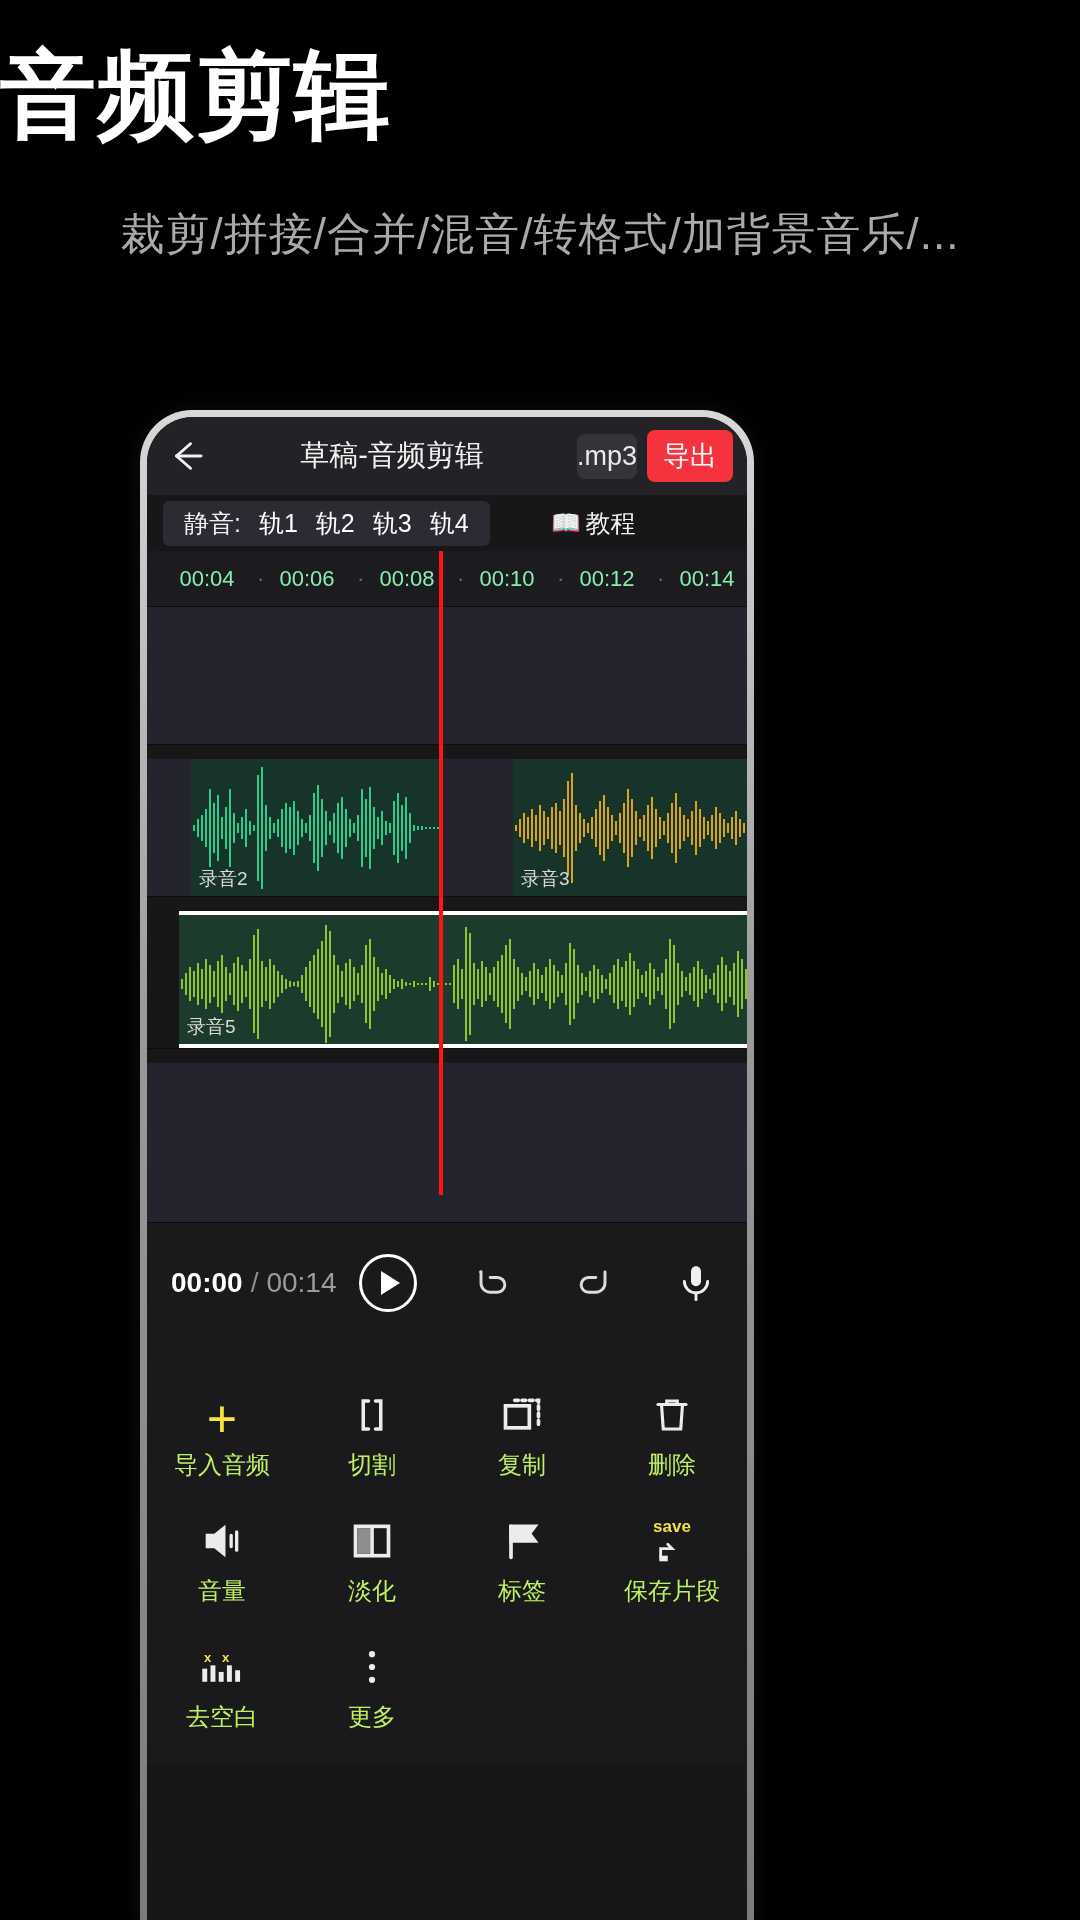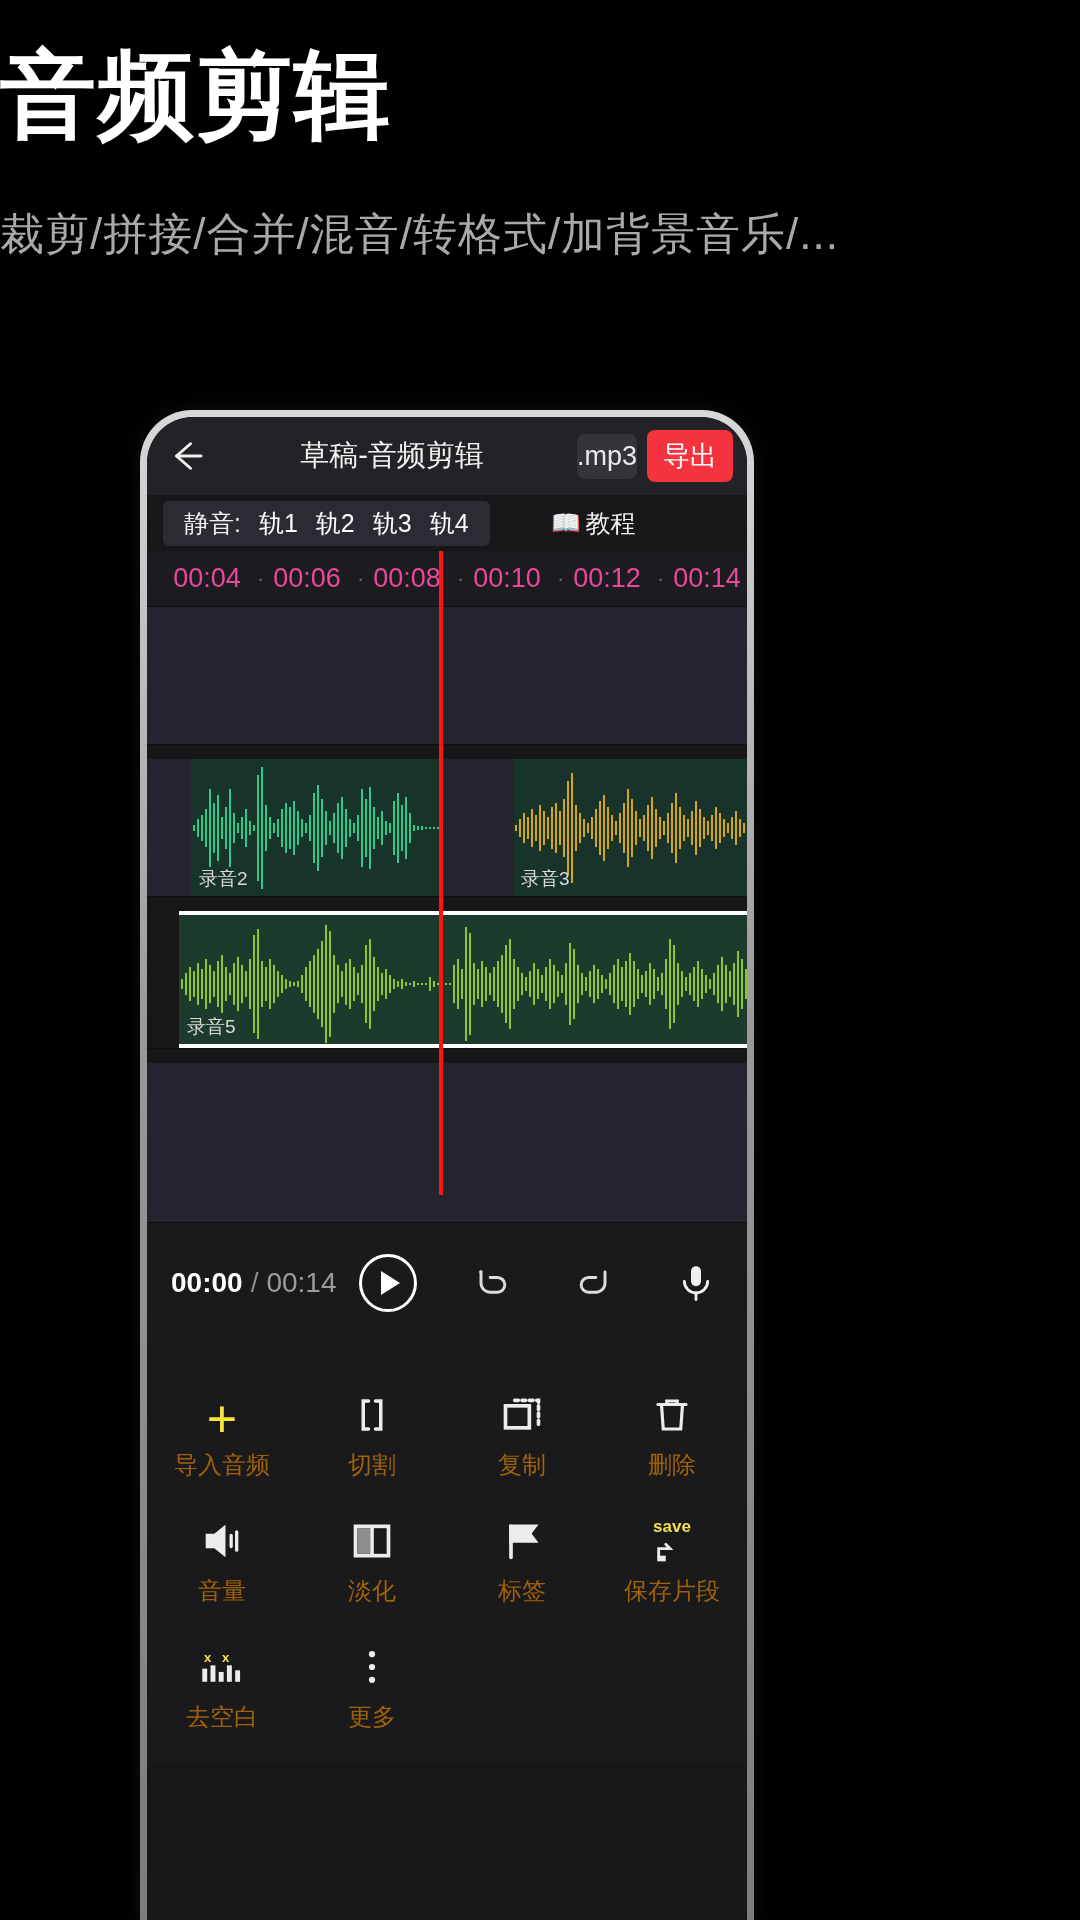--- a/index.html
+++ b/index.html
@@ -15,21 +15,21 @@
   .promo-title {
     position: absolute; top: 42px; left: 0; width: 1080px;
     color: #ffffff;
     font-size: 96px;
     font-weight: 700;
     letter-spacing: 2px;
     line-height: 1.1;
   }
   .promo-sub {
     position: absolute; top: 205px; left: 0; width: 1080px;
-    text-align: left;
+    text-align: center;
     color: #a9a9a9;
     font-size: 44px;
     font-weight: 400;
     letter-spacing: 1px;
     white-space: nowrap;
   }
 
   
   .phone {
     position: absolute;
@@ -101,21 +101,21 @@
   
   .ruler {
     position: relative;
     height: 56px;
     background: #1c1c20;
     display: flex; align-items: center;
     padding-left: 10px;
     border-bottom: 1px solid #0c0c0e;
   }
   .ruler-tick {
-    color: #ec4899; font-size: 27px;
+    color: #86efac; font-size: 22px;
     width: 100px; text-align: center; flex: none;
   }
   .ruler-dot { color: #6d6d6d; font-size: 22px; width: 0; text-align: center; flex: none; }
 
   
   .tracks { position: relative; background: #17171a; }
   .track-row { position: relative; height: 138px; border-bottom: 1px solid #0d0d0f; }
   .track-empty { background: #24242e; }
   .track-gap { height: 14px; background: #17171a; }
 
@@ -167,21 +167,21 @@
   .tool-row { display: flex; }
   .tool {
     flex: 1 1 25%;
     display: flex; flex-direction: column; align-items: center;
     padding: 16px 0 14px 0;
   }
   .tool-ico {
     height: 52px; display: flex; align-items: flex-end; justify-content: center;
     margin-bottom: 12px;
   }
-  .tool-lbl { color: #a16207; font-size: 24px; }
+  .tool-lbl { color: #bef264; font-size: 24px; }
   .plus { color: #f7e53a; font-size: 52px; line-height: .7; font-weight: 300; }
   .save-badge { color: #f1e04a; font-size: 17px; font-weight: 700; }
 </style>
 </head>
 <body>
 
 <div class="page">
 
   <div class="promo-title">音频剪辑</div>
   <div class="promo-sub">裁剪/拼接/合并/混音/转格式/加背景音乐/...</div>
@@ -641,21 +641,21 @@
           <div class="tool">
             <div class="tool-ico">
               <svg width="44" height="44" viewBox="0 0 24 24" fill="none" stroke="#ececec" stroke-width="2" stroke-linecap="round">
                 <line x1="6" y1="4" x2="6" y2="21"></line>
                 <path d="M6 4 h13 l-3 4 l3 4 H6 z" fill="#ececec" stroke="#ececec"></path>
               </svg>
             </div>
             <div class="tool-lbl">标签</div>
           </div>
           <div class="tool">
-            <div class="tool-ico" style="flex-direction:column; align-items:flex-start; justify-content:flex-end;">
+            <div class="tool-ico" style="flex-direction:column; align-items:center; justify-content:flex-end;">
               <span class="save-badge">save</span>
               <svg width="34" height="26" viewBox="0 0 24 18" fill="none" stroke="#ececec" stroke-width="2" stroke-linecap="round">
                 <path d="M4 14 v-6 h8 l-3-3"></path>
                   <rect x="3" y="13" width="6" height="4" fill="#ececec" stroke="none"></rect>
               </svg>
             </div>
             <div class="tool-lbl">保存片段</div>
           </div>
         </div>
 

